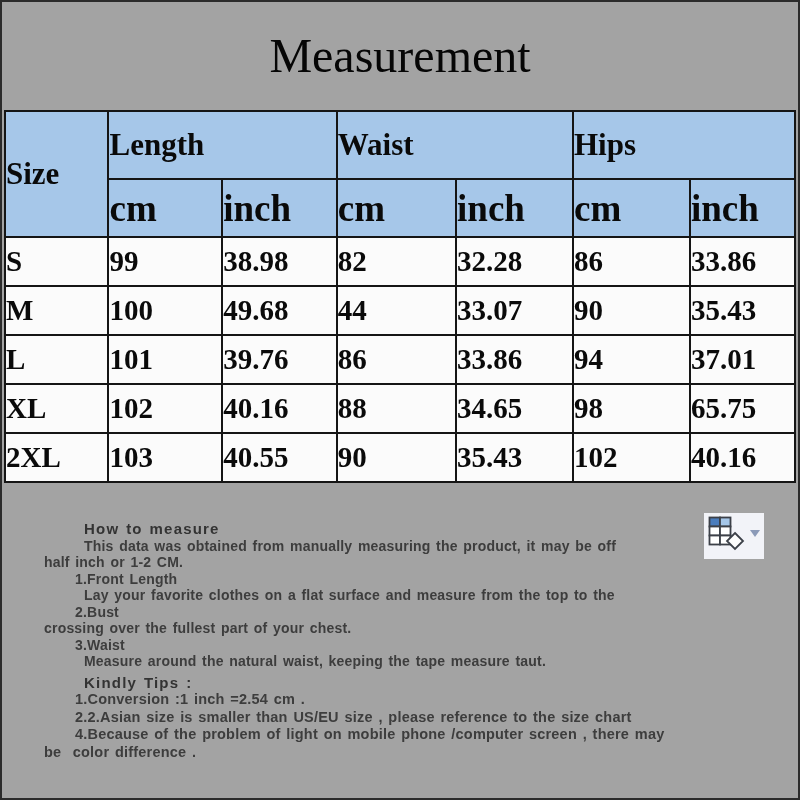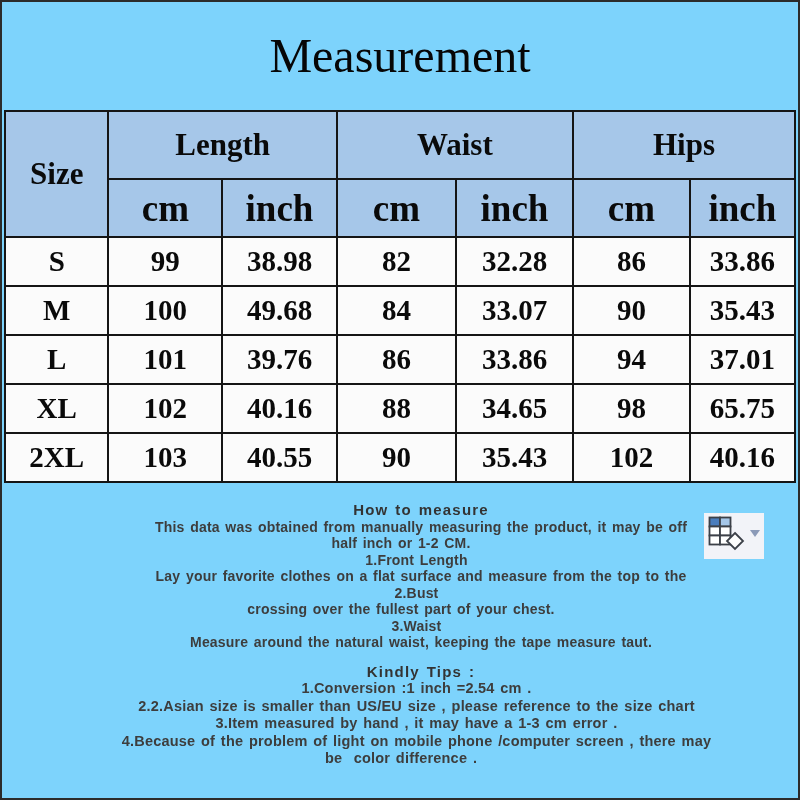--- a/index.html
+++ b/index.html
@@ -1,20 +1,20 @@
 <!DOCTYPE html>
 <html><head>
 <meta charset="utf-8">
 <style>
   html,body { margin:0; padding:0; background:#e8e8e8; }
   .page {
     position:relative;
     width:800px; height:800px;
     box-sizing:border-box;
-    background:#7dd3fc;
+    background:#a3a3a3;
     border:2px solid #2b2b2b;
     overflow:hidden;
     font-family:"Liberation Sans", sans-serif;
   }
   .title {
     margin-top:28px;
     text-align:center;
     font-family:"Liberation Serif", serif;
     font-weight:400;
     font-size:48px;
@@ -22,54 +22,53 @@
     color:#060606;
   }
   table.size-chart {
     position:absolute;
     top:108px; left:2px;
     width:792px;
     border-collapse:collapse;
     table-layout:fixed;
     font-family:"Liberation Serif", serif;
     font-weight:bold;
-    text-align:center;
+    text-align:left;
     color:#0a0a0a;
   }
   table.size-chart th, table.size-chart td {
     border:2px solid #151515;
     padding:0;
     overflow:hidden;
   }
   .hdr { background:#a6c7e9; }
   .r-group th { height:66px; font-size:31px; }
   .r-units th { height:56px; font-size:37px; }
   .r-data th, .r-data td { height:47px; font-size:29px; background:#fbfbfb; }
   .size-col { font-size:31px; }
 
   .notes {
     position:absolute;
-    left:42px; right:40px; top:500px;
+    left:42px; right:40px; top:519px;
     font-size:14px;
     font-weight:600;
     line-height:16.5px;
     color:#3d3d3d;
     letter-spacing:0.2px;
     word-spacing:1.5px;
-    text-align:center;
   }
   .notes .heading {
     font-weight:800;
     font-size:15px;
     letter-spacing:1.2px;
     color:#333333;
   }
   .ind-a { padding-left:40px; }
   .ind-b { padding-left:31px; }
-  .tips { margin-top:12px; line-height:17.5px; font-size:14.5px; }
+  .tips { margin-top:4px; line-height:17.5px; font-size:14.5px; }
 
   .paste-widget {
     position:absolute;
     top:511px; right:34px;
     width:60px; height:46px;
     background:#f2f3f8;
     display:flex; align-items:center; justify-content:center;
     cursor:pointer;
   }
 </style>
@@ -111,21 +110,21 @@
       <td>38.98</td>
       <td>82</td>
       <td>32.28</td>
       <td>86</td>
       <td>33.86</td>
     </tr>
     <tr class="r-data">
       <th>M</th>
       <td>100</td>
       <td>49.68</td>
-      <td>84</td>
+      <td>44</td>
       <td>33.07</td>
       <td>90</td>
       <td>35.43</td>
     </tr>
     <tr class="r-data">
       <th>L</th>
       <td>101</td>
       <td>39.76</td>
       <td>86</td>
       <td>33.86</td>
@@ -162,21 +161,20 @@
       <div class="ind-a">Lay your favorite clothes on a flat surface and measure from the top to the</div>
       <div class="ind-b">2.Bust</div>
       <div>crossing over the fullest part of your chest.</div>
       <div class="ind-b">3.Waist</div>
       <div class="ind-a">Measure around the natural waist, keeping the tape measure taut.</div>
     </div>
     <div class="tips">
       <div class="heading ind-a">Kindly Tips :</div>
       <div class="ind-b">1.Conversion :1 inch =2.54 cm .</div>
       <div class="ind-b">2.2.Asian size is smaller than US/EU size , please reference to the size chart</div>
-      <div class="ind-b">3.Item measured by hand , it may have a 1-3 cm error .</div>
       <div class="ind-b">4.Because of the problem of light on mobile phone /computer screen , there may</div>
       <div>be&nbsp; color difference .</div>
     </div>
   </div>
 
   <div class="paste-widget" title="">
     <svg width="56" height="42" viewBox="0 0 56 42">
 
       <g stroke="#3c4048" stroke-width="1.8" fill="#ffffff">
         <rect x="3.5" y="2.5" width="10.5" height="9" fill="#4a7dbd"></rect>

